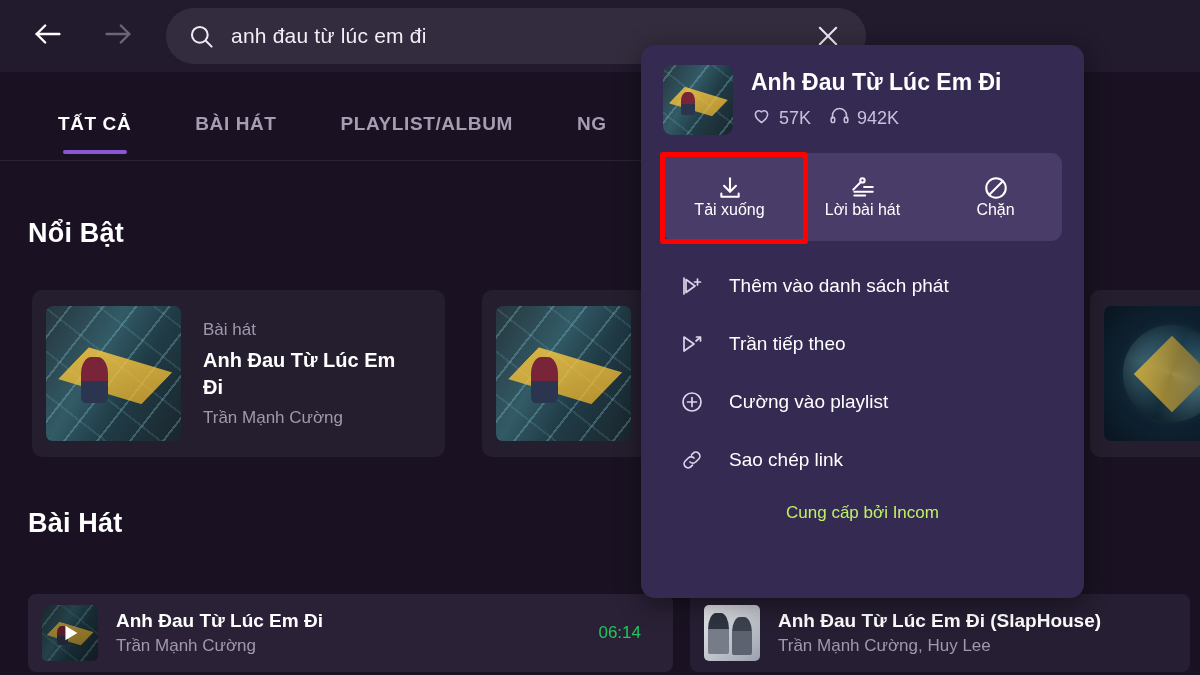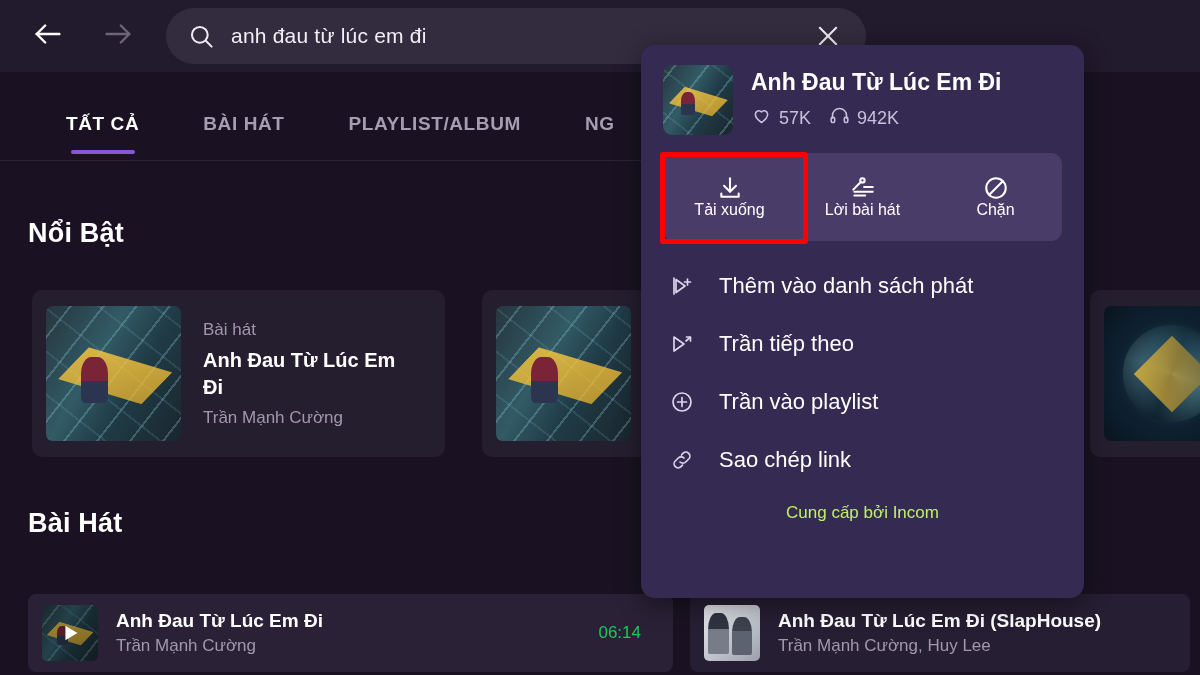--- a/index.html
+++ b/index.html
@@ -49,21 +49,20 @@
     transform: translateY(-50%);
     color: #efeaf3; display: flex;
   }
 
   
   .tabs {
     position: absolute; left: 0; top: 95px;
     width: 1072px; height: 66px;
     display: flex; align-items: flex-start;
     border-bottom: 1px solid #2c2338;
-    padding-left: 8px;
   }
   .tab {
     font-size: 19px; font-weight: bold; letter-spacing: .6px;
     color: #a79db3; padding-top: 18px; position: relative;
     white-space: nowrap;
   }
   .tab.active { color: #ffffff; }
   .tab-underline {
     position: absolute; left: 50%; transform: translateX(-50%);
     bottom: -19px;
@@ -169,22 +168,22 @@
     position: absolute; left: 660px; top: 152px;
     width: 148px; height: 92px;
     border: 5px solid #ff0000;
     border-radius: 3px;
     z-index: 60; pointer-events: none;
   }
 
   .menu { margin-top: 16px; }
   .menu-item {
     display: flex; align-items: center;
-    height: 58px; padding-left: 26px;
-    color: #ffffff; font-size: 22px;
+    height: 58px; padding-left: 36px;
+    color: #ffffff; font-size: 19px;
   }
   .menu-icon {
     width: 30px; display: flex; align-items: center; justify-content: center;
     margin-right: 22px; color: #dcd5ea;
   }
   .popup-footer {
     text-align: center; font-size: 17px; color: #bef264;
     margin-top: 14px;
   }
 
@@ -462,21 +461,21 @@
         <span>Trần tiếp theo</span>
       </div>
       <div class="menu-item">
         <span class="menu-icon">
           <svg width="24" height="24" viewBox="0 0 24 24" fill="none" stroke="currentColor" stroke-width="1.7" stroke-linecap="round">
               <circle cx="12" cy="12" r="9"></circle>
               <line x1="12" y1="7.5" x2="12" y2="16.5"></line>
               <line x1="7.5" y1="12" x2="16.5" y2="12"></line>
             </svg>
         </span>
-        <span>Trần vào playlist</span>
+        <span>Cường vào playlist</span>
       </div>
       <div class="menu-item">
         <span class="menu-icon">
           <svg width="24" height="24" viewBox="0 0 24 24" fill="none" stroke="currentColor" stroke-width="1.7" stroke-linecap="round">
               <path d="M10 14a4 4 0 0 0 5.7 0l3-3a4 4 0 0 0-5.7-5.7L11.5 7"></path>
               <path d="M14 10a4 4 0 0 0-5.7 0l-3 3a4 4 0 0 0 5.7 5.7l1.5-1.5"></path>
             </svg>
         </span>
         <span>Sao chép link</span>
       </div>

